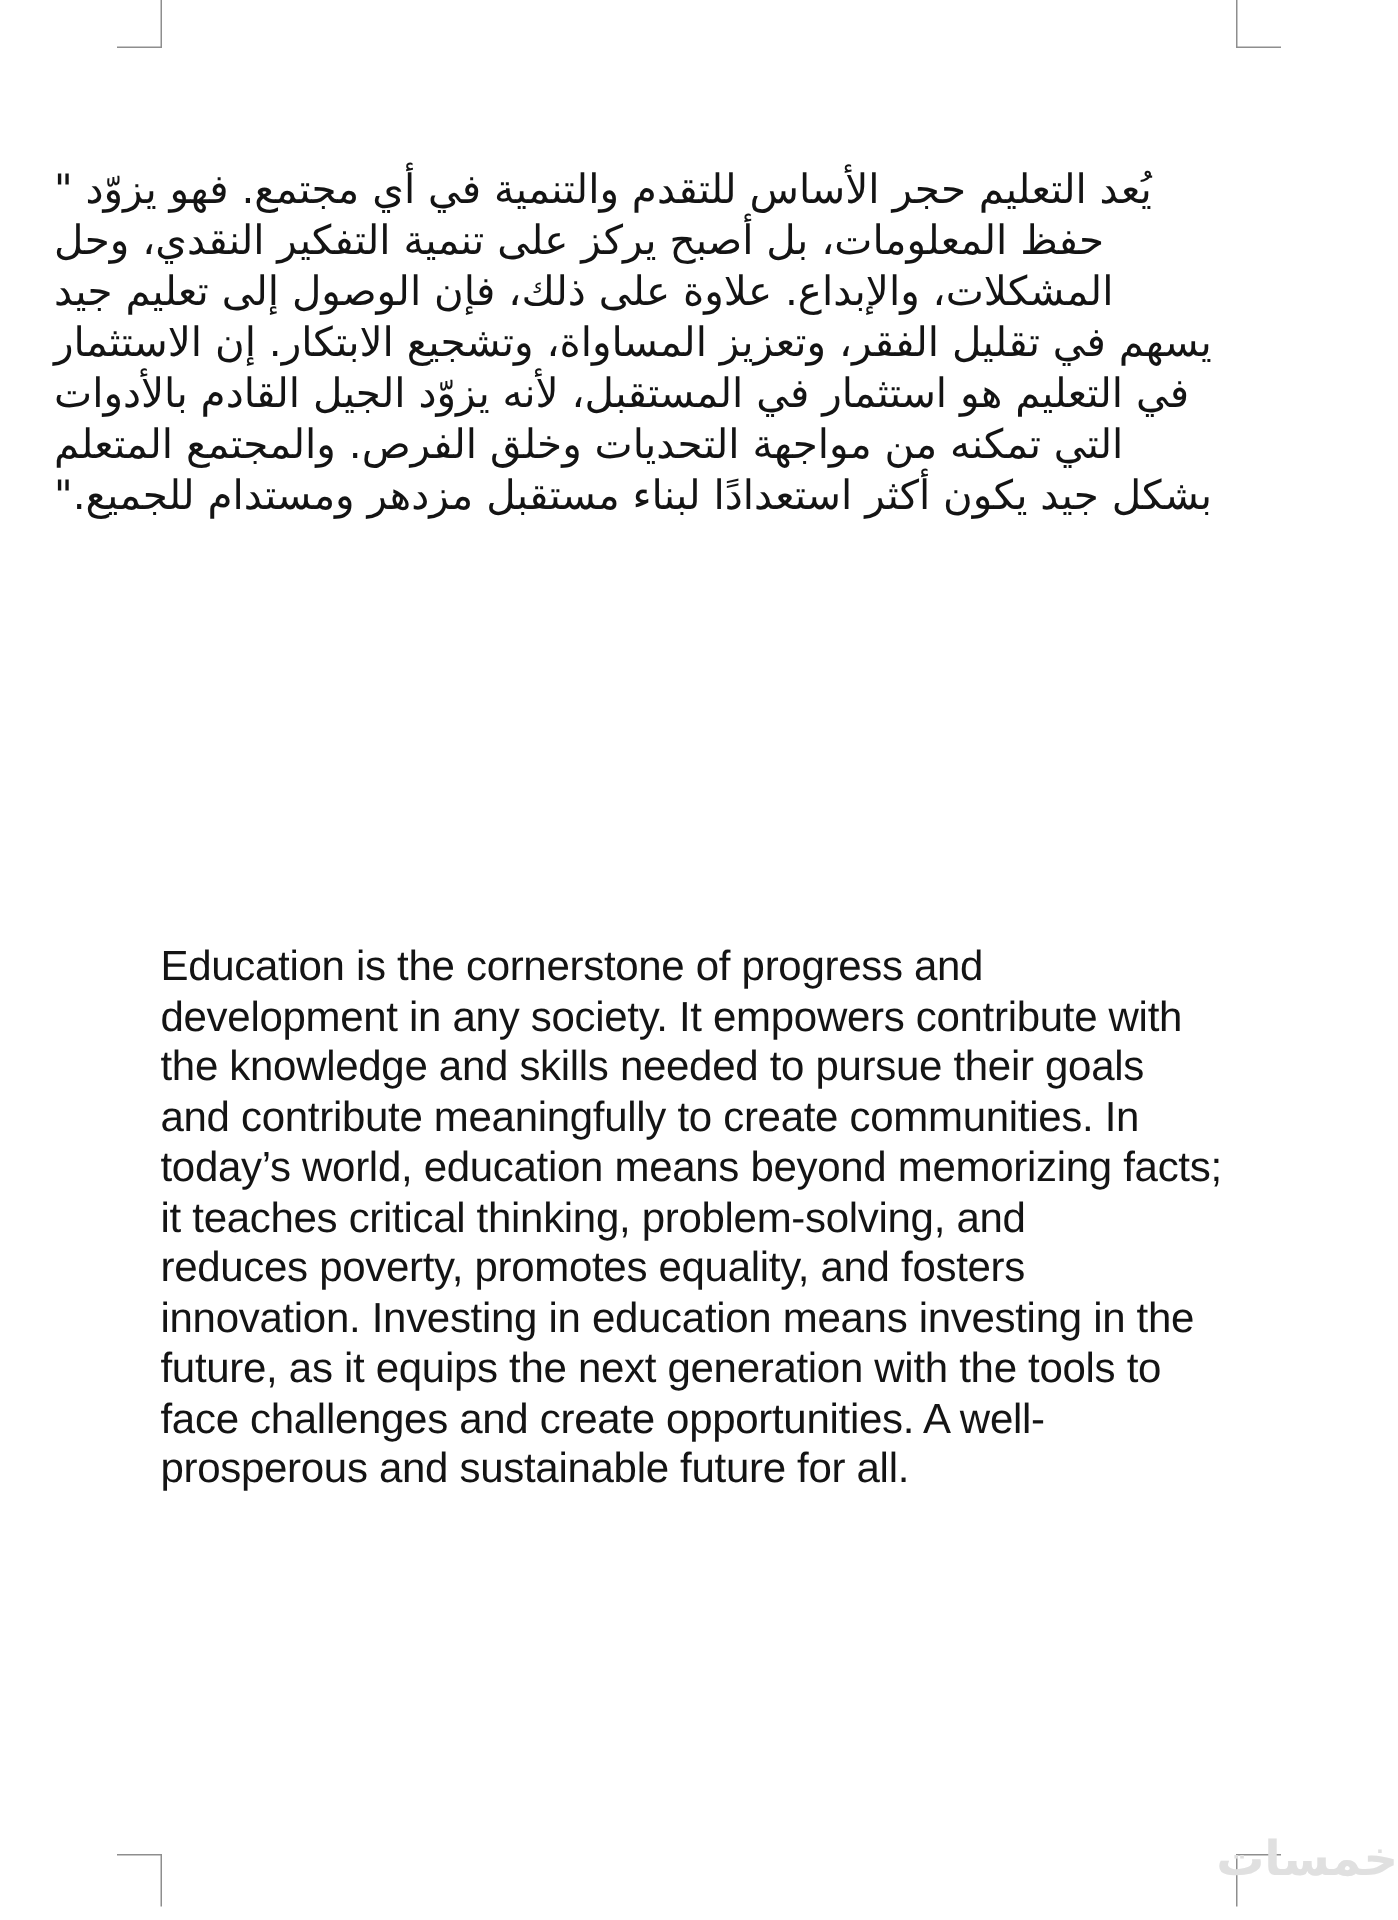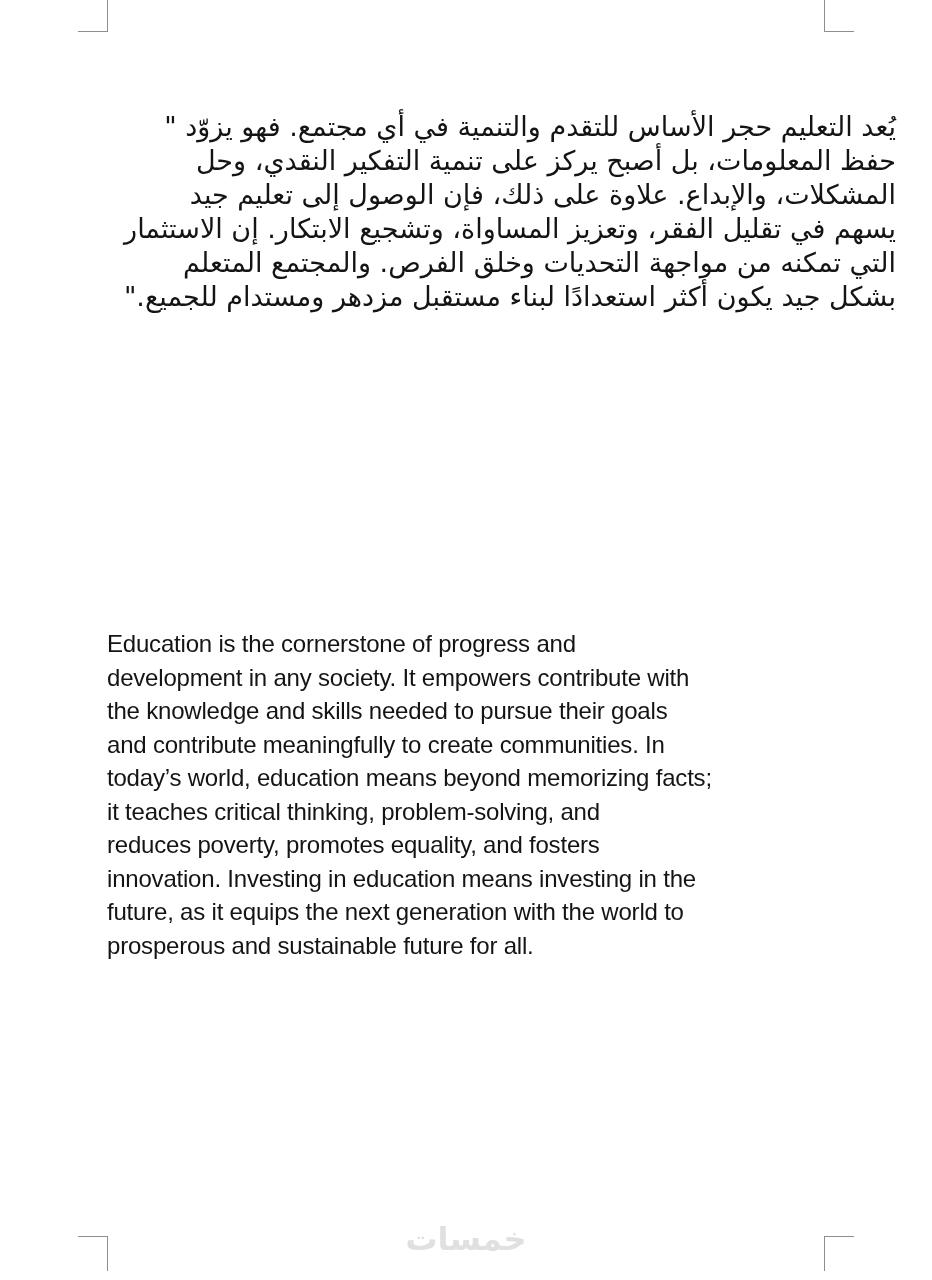--- a/index.html
+++ b/index.html
@@ -45,55 +45,54 @@
     border-top: 1.5px solid #8e8e8e;
   }
 
   
   .arabic {
     position: absolute;
     left: 36px;
     right: 36px;
     top: 110px;
     direction: rtl;
-    text-align: right;
+    text-align: left;
     color: #141414;
     font-size: 27px;
     font-family: "DejaVu Sans", "Liberation Sans", sans-serif;
   }
   .arabic .line {
     line-height: 34px;
     white-space: nowrap;
   }
 
   
   .english {
     position: absolute;
     left: 107px;
     top: 627px;
     width: 740px;
     color: #141414;
-    font-size: 24px;
+    font-size: 28px;
     font-weight: 300;
     letter-spacing: -0.2px;
     font-family: "Liberation Sans", sans-serif;
   }
   .english .line {
     line-height: 33.5px;
     white-space: nowrap;
   }
 
   
   .watermark {
     position: absolute;
     left: 0;
     right: 0;
     top: 1220px;
     direction: rtl;
-    text-align: center;
     color: #e0e0e0;
     font-size: 32px;
     font-weight: bold;
     letter-spacing: 1px;
     font-family: "DejaVu Sans", "Liberation Sans", sans-serif;
     user-select: none;
   }
 </style>
 </head>
 <body>
@@ -103,32 +102,34 @@
   <div class="crop tl"></div>
   <div class="crop tr"></div>
   <div class="crop bl"></div>
   <div class="crop br"></div>
 
   <div class="arabic" dir="rtl" lang="ar">
       <div class="line">يُعد التعليم حجر الأساس للتقدم والتنمية في أي مجتمع. فهو يزوّد "</div>
       <div class="line">حفظ المعلومات، بل أصبح يركز على تنمية التفكير النقدي، وحل</div>
       <div class="line">المشكلات، والإبداع. علاوة على ذلك، فإن الوصول إلى تعليم جيد</div>
       <div class="line">يسهم في تقليل الفقر، وتعزيز المساواة، وتشجيع الابتكار. إن الاستثمار</div>
+      <div class="line">في التعليم هو استثمار في المستقبل، لأنه يزوّد الجيل القادم بالأدوات</div>
       <div class="line">التي تمكنه من مواجهة التحديات وخلق الفرص. والمجتمع المتعلم</div>
       <div class="line">بشكل جيد يكون أكثر استعدادًا لبناء مستقبل مزدهر ومستدام للجميع."</div>
     </div>
 
   <div class="english" lang="en">
       <div class="line">Education is the cornerstone of progress and</div>
       <div class="line">development in any society. It empowers contribute with</div>
       <div class="line">the knowledge and skills needed to pursue their goals</div>
       <div class="line">and contribute meaningfully to create communities. In</div>
       <div class="line">today’s world, education means beyond memorizing facts;</div>
       <div class="line">it teaches critical thinking, problem-solving, and</div>
       <div class="line">reduces poverty, promotes equality, and fosters</div>
       <div class="line">innovation. Investing in education means investing in the</div>
-      <div class="line">future, as it equips the next generation with the world to</div>
+      <div class="line">future, as it equips the next generation with the tools to</div>
+      <div class="line">face challenges and create opportunities. A well-</div>
       <div class="line">prosperous and sustainable future for all.</div>
     </div>
 
   <div class="watermark" dir="rtl" lang="ar">خمسات</div>
 
 </div>
 
 </body></html>

